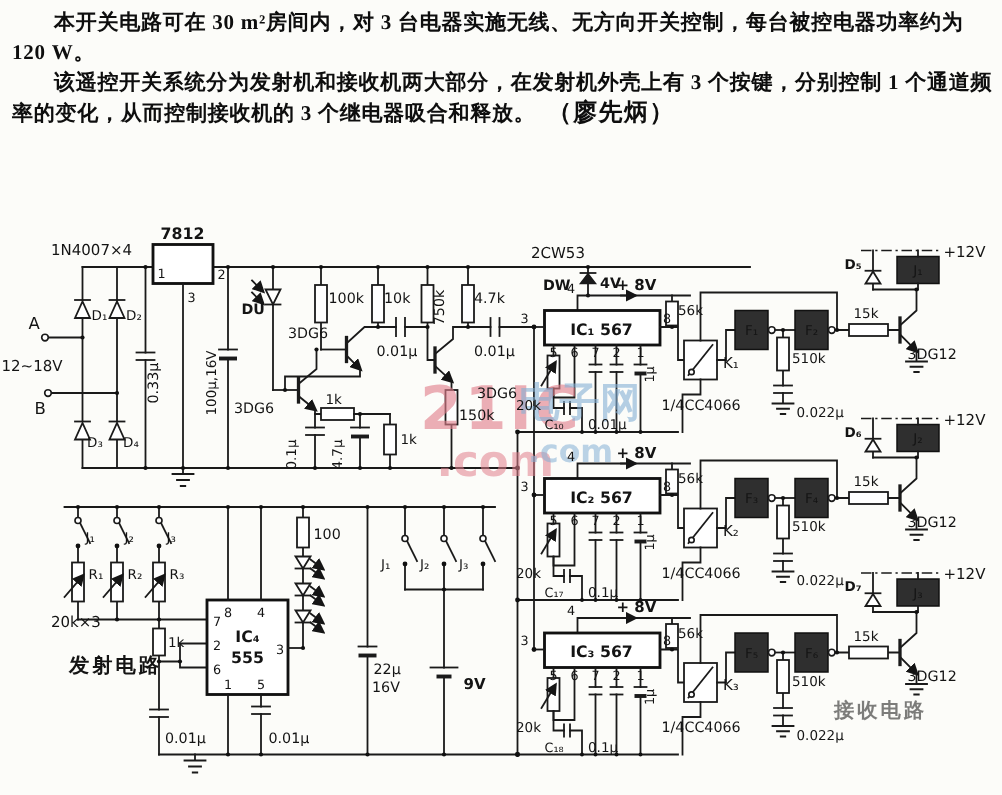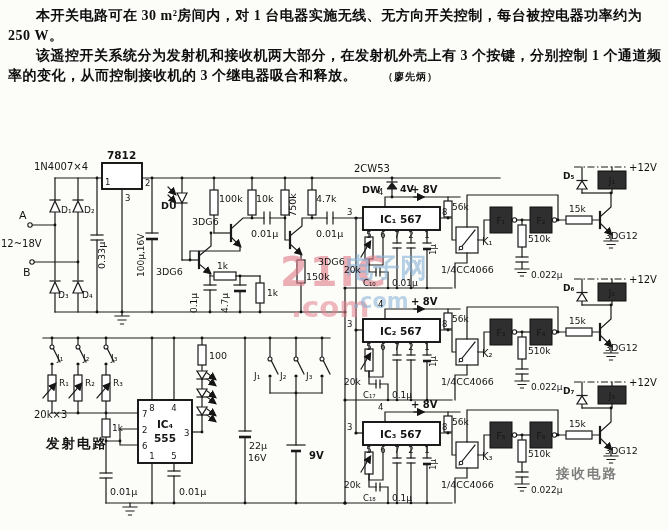--- a/index.html
+++ b/index.html
@@ -1,21 +1,21 @@
 <!DOCTYPE html>
 <html><head>
 <meta charset="utf-8">
 <style>
   html,body{margin:0;padding:0;background:#e8e8e4;}
   .page{position:relative;width:668px;height:530px;background:#fcfcf9;overflow:hidden;
         font-family:"Liberation Serif","DejaVu Serif",serif;color:#0e0e0e;}
   .article{position:absolute;top:6px;left:8px;right:6px;font-weight:700;
            font-size:14px;line-height:20px;letter-spacing:.5px;}
   .article p{margin:0;text-indent:2em;}
-  .author{font-size:10px;margin-left:26px;letter-spacing:1px;text-align:center;}
+  .author{font-size:16px;margin-left:8px;letter-spacing:1px;text-align:center;}
   svg{position:absolute;left:0;top:145px;}
   svg text{fill:#141414;font-family:"DejaVu Sans","Liberation Sans",sans-serif;}
   .w{stroke:#1a1a1a;stroke-width:1.2;fill:none;stroke-linecap:square;}
   .w2{stroke:#1a1a1a;stroke-width:2.2;fill:none;stroke-linecap:square;}
   .dash{stroke:#1a1a1a;stroke-width:1.1;fill:none;stroke-dasharray:7 2.5 1.5 2.5;}
   .cbox{fill:#fff;stroke:#1a1a1a;stroke-width:1.2;}
   .icbox{fill:#fff;stroke:#111;stroke-width:1.9;}
   .fbox{fill:#2f2f2f;stroke:#111;stroke-width:1;}
   .dio{fill:#fff;stroke:#1a1a1a;stroke-width:1.2;}
   .diof{fill:#1a1a1a;stroke:#1a1a1a;stroke-width:1;}
@@ -26,21 +26,21 @@
   .wm-b{font-size:27px;font-weight:bold;fill:#85b1d6;opacity:.60;}
   .wm-r2{font-size:29px;font-weight:bold;fill:#e2808d;opacity:.55;}
   .wm-b2{font-size:21px;font-weight:bold;fill:#85b1d6;opacity:.55;}
 </style>
 </head>
 <body>
 
 <div class="page">
 
   <div class="article">
-    <p>本开关电路可在 30 m²房间内，对 1 台电器实施无线、无方向开关控制，每台被控电器功率约为 250 W。</p>
+    <p>本开关电路可在 30 m²房间内，对 3 台电器实施无线、无方向开关控制，每台被控电器功率约为 120 W。</p>
     <p><span>该遥控开关系统分为发射机和接收机两大部分，在发射机外壳上有 3 个按键，分别控制 1 个通道频率的变化，从而控制接收机的 3 个继电器吸合和释放。</span><span class="author">（廖先炳）</span></p>
   </div>
 
   <svg id="schem" width="668" height="385" viewBox="0 0 668 385">
     <defs>
       <marker id="ah" markerWidth="7" markerHeight="7" refX="5" refY="3.5" orient="auto">
         <path d="M0,0 L7,3.5 L0,7 Z" fill="#151515"></path>
       </marker>
     </defs>
 

